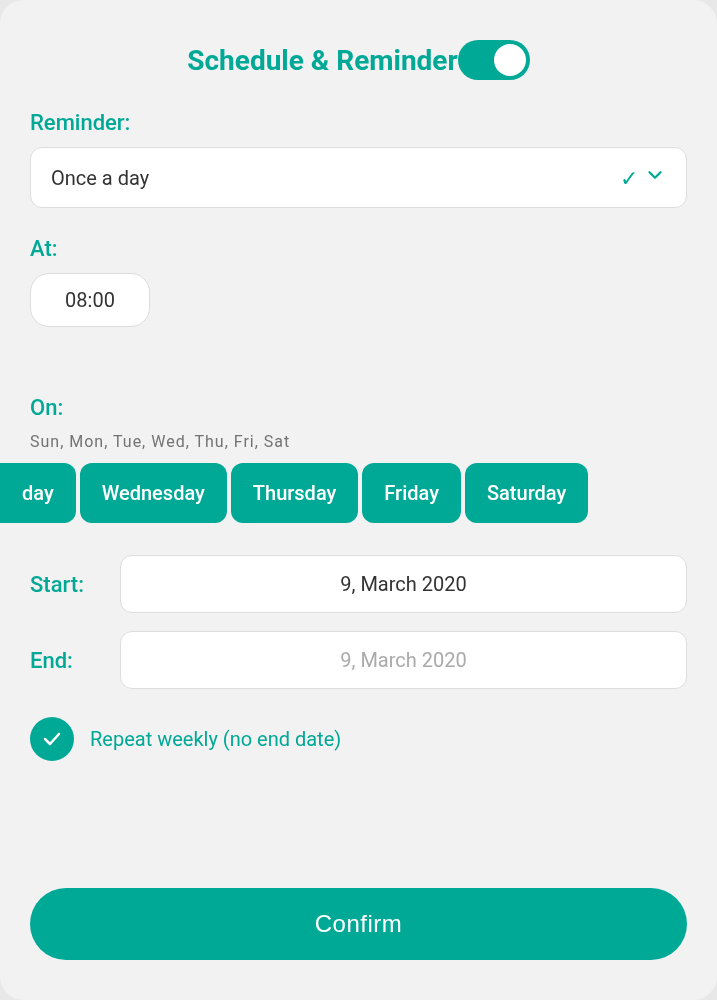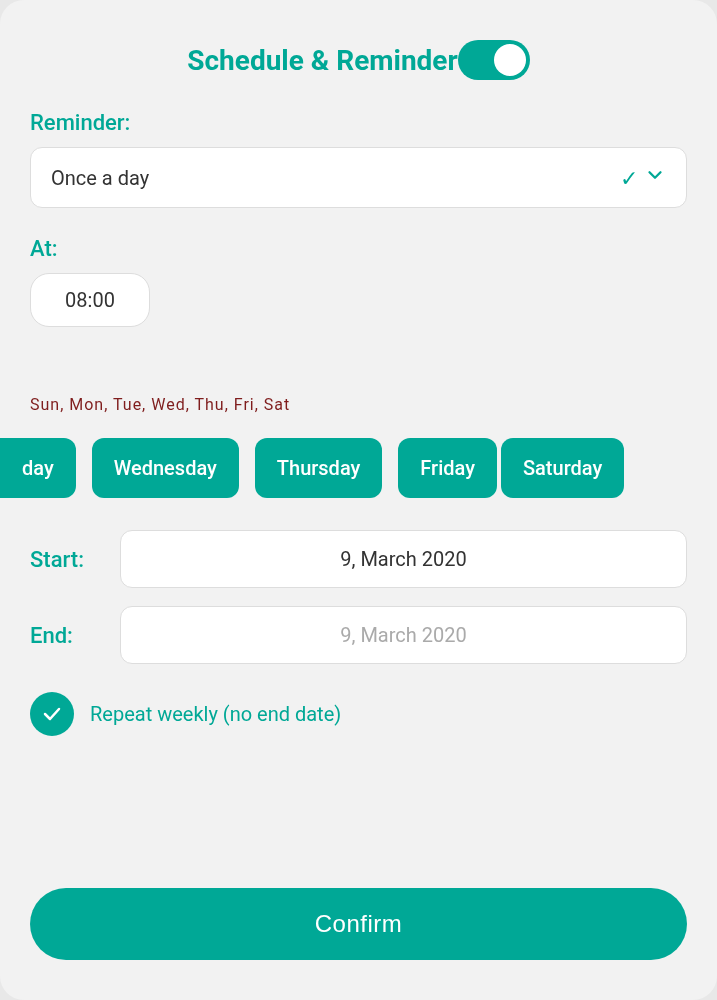--- a/index.html
+++ b/index.html
@@ -104,23 +104,23 @@
       font-size: 20px;
       color: #333;
       min-width: 120px;
       text-align: center;
       margin-bottom: 40px;
     }
 
     
     .days-label-row {
       font-size: 16px;
-      color: #7f1d1d;
+      color: #737373;
       letter-spacing: 1px;
-      margin-bottom: 24px;
+      margin-bottom: 12px;
     }
 
     
     .day-chips {
       display: flex;
       gap: 0;
       overflow: hidden;
       margin-left: -30px;
       margin-right: -30px;
       margin-bottom: 32px;
@@ -135,21 +135,21 @@
       cursor: pointer;
       white-space: nowrap;
     }
 
     .day-chip.partial-left {
       border-radius: 0 12px 12px 0;
     }
 
     .day-chip.middle {
       border-radius: 12px;
-      margin-left: 16px;
+      margin-left: 4px;
     }
 
     .day-chip.last {
       border-radius: 12px;
       margin-left: 4px;
     }
 
     
     .date-row {
       display: flex;
@@ -250,20 +250,21 @@
         <path d="M6 9l6 6 6-6" stroke="#00a896" stroke-width="2.5" stroke-linecap="round" stroke-linejoin="round"></path>
       </svg>
     </span>
   </div>
 
   <div class="section-label">At:</div>
   <div style="margin-bottom: 28px;">
     <div class="time-box">08:00</div>
   </div>
 
+  <div class="section-label">On:</div>
   <div class="days-label-row">Sun,  Mon,  Tue,  Wed,  Thu,  Fri,  Sat</div>
 
   <div class="day-chips">
     <div class="day-chip partial-left">
       <span>day</span>
     </div>
     <div class="day-chip middle">
       <span>Wednesday</span>
     </div>
     <div class="day-chip middle">

